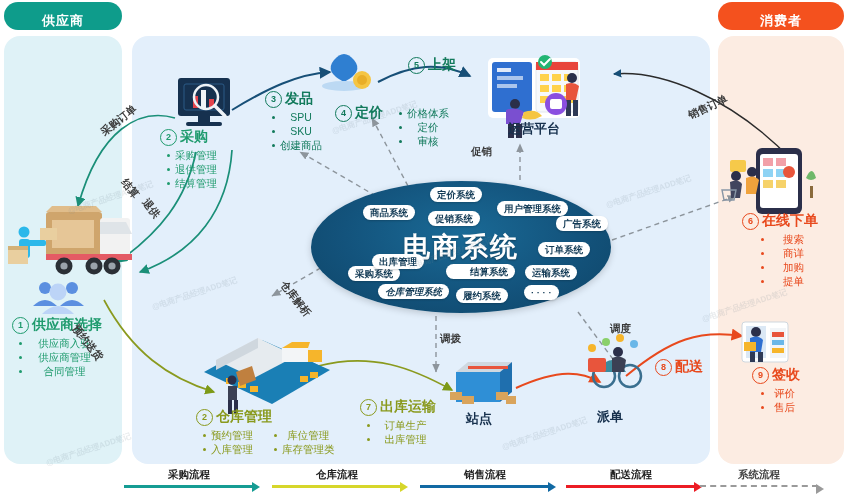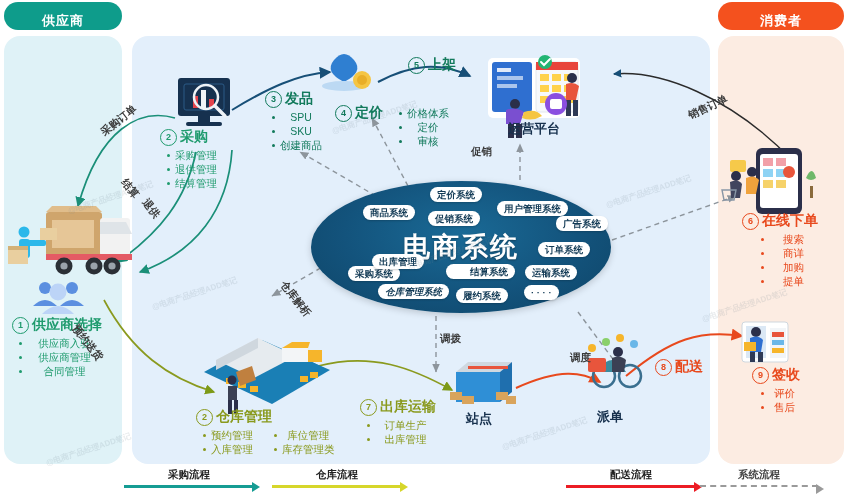--- a/index.html
+++ b/index.html
@@ -472,40 +472,44 @@
   </div>
 
   <div class="alabel rot-n38" style="left:98px;top:128px;">采购订单</div>
   <div class="alabel rot-p52" style="left:129px;top:176px;">结算</div>
   <div class="alabel rot-p52" style="left:150px;top:196px;">退供</div>
   <div class="alabel rot-p52" style="left:80px;top:322px;">预约送货</div>
   <div class="alabel rot-p52" style="left:288px;top:278px;">仓库解析</div>
   <div class="alabel" style="left:471px;top:145px;">促销</div>
   <div class="alabel rot-n25" style="left:686px;top:110px;">销售订单</div>
   <div class="alabel" style="left:440px;top:332px;text-align:right;">调拨</div>
-  <div class="alabel" style="left:570px;top:322px;margin-top:29px;">调度</div>
+  <div class="alabel" style="left:610px;top:322px;">调度</div>
 
   <div class="wm" style="left:66px;top:192px;">@电商产品经理ADD笔记</div>
   <div class="wm" style="left:150px;top:288px;">@电商产品经理ADD笔记</div>
   <div class="wm" style="left:330px;top:112px;">@电商产品经理ADD笔记</div>
   <div class="wm" style="left:406px;top:248px;">@电商产品经理ADD笔记</div>
   <div class="wm" style="left:604px;top:186px;">@电商产品经理ADD笔记</div>
   <div class="wm" style="left:700px;top:300px;">@电商产品经理ADD笔记</div>
   <div class="wm" style="left:44px;top:444px;">@电商产品经理ADD笔记</div>
   <div class="wm" style="left:500px;top:428px;">@电商产品经理ADD笔记</div>
 
   <div id="legend">
     <div class="leg" style="left:124px;width:130px;color:#159c93;">
       <div class="lbl">采购流程</div>
       <div class="bar" style="background:#159c93;"></div>
     </div>
     <div class="leg" style="left:272px;width:130px;color:#d6d62a;">
       <div class="lbl">仓库流程</div>
       <div class="bar" style="background:#d6d62a;"></div>
     </div>
+    <div class="leg" style="left:420px;width:130px;color:#1169a3;">
+      <div class="lbl">销售流程</div>
+      <div class="bar" style="background:#1169a3;"></div>
+    </div>
     <div class="leg" style="left:566px;width:130px;color:#ec1c24;">
       <div class="lbl">配送流程</div>
       <div class="bar" style="background:#ec1c24;"></div>
     </div>
     <div class="leg dash" style="left:700px;width:118px;color:#9a9a9a;">
       <div class="lbl" style="color:#444;">系统流程</div>
       <div class="bar"></div>
     </div>
   </div>
 

